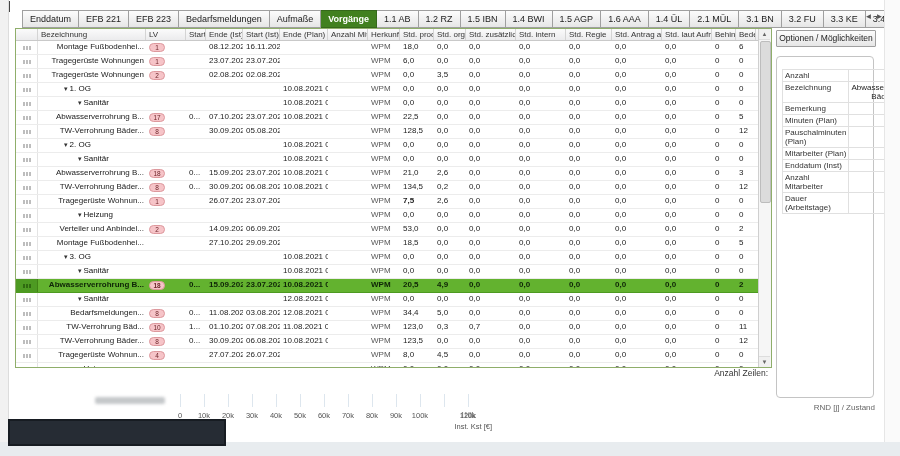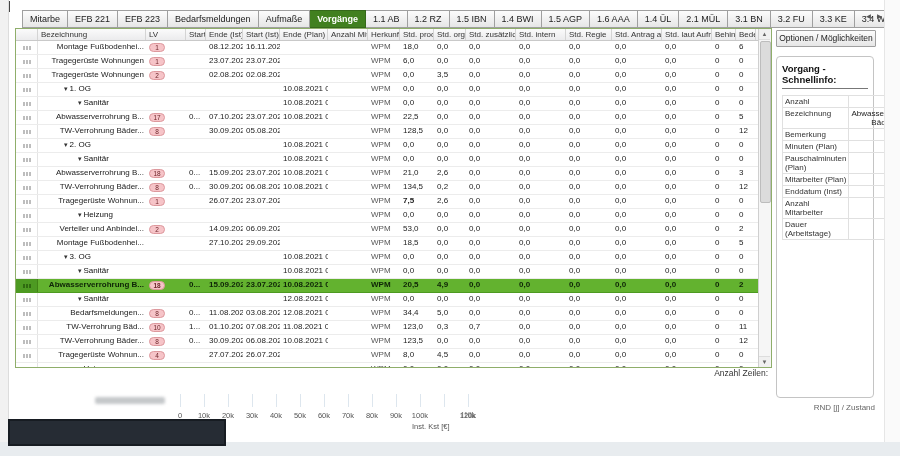--- a/index.html
+++ b/index.html
@@ -58,30 +58,30 @@
   .rnd-status{position:absolute;left:700px;top:403px;width:175px;text-align:right;font-size:8px;color:#666;}
   .right-edge{position:absolute;left:884px;top:0;width:16px;height:456px;background:#fafafa;border-left:1px solid #e6e6e6;}
 
   
   .footer-bar{position:absolute;left:0;top:442px;width:900px;height:14px;background:#e8ecef;}
   .dark-box{position:absolute;left:8px;top:419px;width:218px;height:27px;background:#262c34;border:2px solid #171c22;box-sizing:border-box;}
   .blur-text{position:absolute;left:95px;top:397px;width:70px;height:7px;background:#a7abaf;border-radius:2px;filter:blur(1.6px);opacity:.65;}
   .scale{position:absolute;left:0;top:394px;}
   .tick-line{position:absolute;top:0;width:1px;height:13px;background:#dde6ee;}
   .tick-label{position:absolute;top:17px;width:28px;margin-left:-14px;text-align:center;font-size:7.5px;color:#555;}
-  .scale-unit{position:absolute;left:412px;top:422px;width:68px;font-size:7.5px;color:#555;}
+  .scale-unit{position:absolute;left:424px;top:422px;width:68px;text-align:right;font-size:7.5px;color:#555;}
 </style>
 </head>
 <body>
 
 <div class="left-strip"></div>
 <div class="cursor-mark"></div>
 
 <div class="tabbar">
-    <div class="tab">Mitarbe</div>
+    <div class="tab">Enddatum</div>
     <div class="tab">EFB 221</div>
     <div class="tab">EFB 223</div>
     <div class="tab">Bedarfsmeldungen</div>
     <div class="tab">Aufmaße</div>
     <div class="tab active">Vorgänge</div>
     <div class="tab">1.1 AB</div>
     <div class="tab">1.2 RZ</div>
     <div class="tab">1.5 IBN</div>
     <div class="tab">1.4 BWI</div>
     <div class="tab">1.5 AGP</div>
@@ -655,21 +655,20 @@
       <div class="vs-arrow vs-up">▲</div>
       <div class="vs-thumb"></div>
       <div class="vs-arrow vs-down">▼</div>
     </div>
   </div>
 </div>
 <div class="grid-footer">Anzahl Zeilen:</div>
 
 <div class="opt-btn">Optionen / Möglichkeiten</div>
 <div class="info-box">
-  <div class="info-title">Vorgang - Schnellinfo:</div>
   <table class="ftable">
       <tbody id="fields-body">
         <tr>
           <td class="fl">Anzahl</td>
           <td class="fv">1</td>
         </tr>
         <tr>
           <td class="fl">Bezeichnung</td>
           <td class="fv">Abwasserverrohrung Bäder&amp;Küchen</td>
         </tr>

